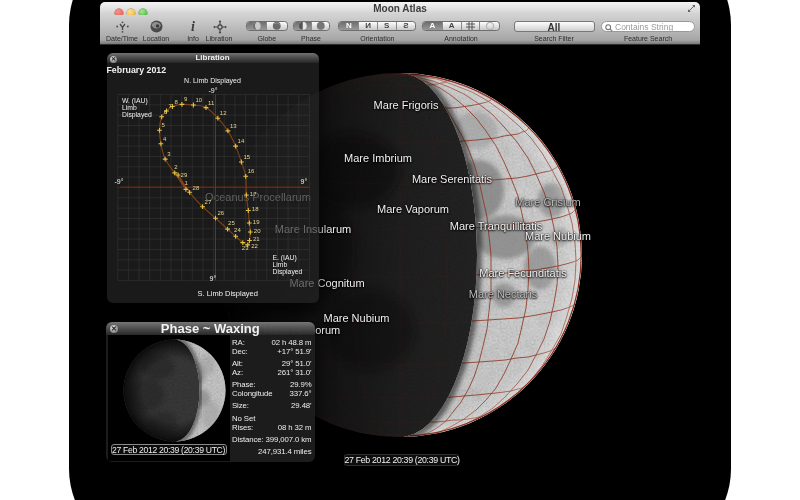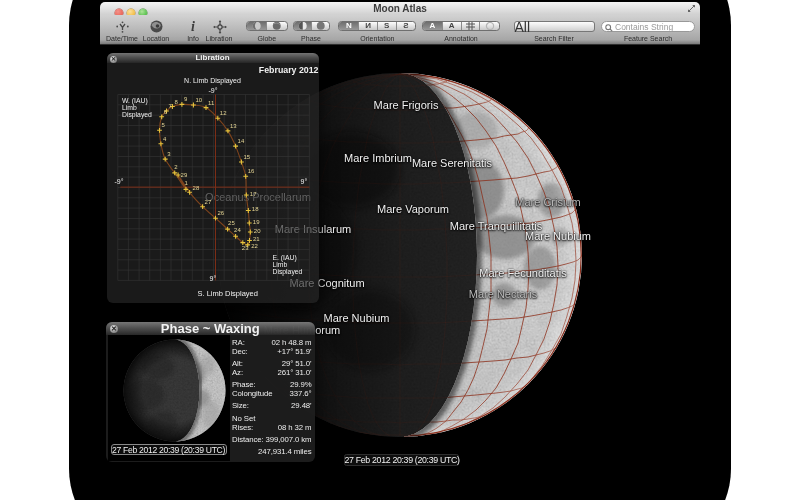--- a/index.html
+++ b/index.html
@@ -125,21 +125,21 @@
             <path d="M3 0v9M6 0v9M0 3h9M0 6h9" stroke="#555" stroke-width="1"></path>
           </svg>
         </div>
       <div style="width:19px">
           <svg width="10" height="10" viewBox="0 0 10 10">
             <circle cx="5" cy="5" r="3.6" fill="none" stroke="#b5b5b5" stroke-width="1.2"></circle>
           </svg>
         </div>
     </div>
     <div class="tlabel" style="left:361px">Annotation</div>
-    <div class="abs" style="left:413.5px;top:5.5px;width:81px;height:11px;border:1px solid #777;border-radius:3px;background:linear-gradient(#fdfdfd,#cfcfcf);font-size:14px;font-weight:normal;color:#333;text-align:left;line-height:11px">All</div>
+    <div class="abs" style="left:413.5px;top:5.5px;width:81px;height:11px;border:1px solid #777;border-radius:3px;background:linear-gradient(#fdfdfd,#cfcfcf);font-size:10px;font-weight:bold;color:#333;text-align:center;line-height:11px">All</div>
     <div class="tlabel" style="left:454px">Search Filter</div>
     <div class="abs" style="left:501px;top:5.5px;width:94px;height:11px;border:1px solid #999;border-radius:6px;background:#fff;font-size:8.5px;color:#9a9a9a;line-height:11px;padding-left:13px">Contains String
       <svg class="abs" style="left:3px;top:2px" width="8" height="8" viewBox="0 0 8 8">
           <circle cx="3.2" cy="3.2" r="2.4" fill="none" stroke="#777" stroke-width="1.1"></circle>
           <path d="M5 5l2.2 2.2" stroke="#777" stroke-width="1.1"></path>
         </svg>
     </div>
     <div class="tlabel" style="left:548px">Feature Search</div>
   </div>
 </div>
@@ -202,21 +202,21 @@
     <ellipse cx="560" cy="237" rx="10" ry="9" fill="#8a8a8a" opacity=".55" filter="url(#blur3)"></ellipse>
     <ellipse cx="475" cy="130" rx="22" ry="18" fill="#949494" opacity=".5" filter="url(#blur3)"></ellipse>
     <path d="M218 255L219 236L222 217L227 199L234 182L242 165L253 149L265 134L278 121L293 109L309 99L326 90L344 83L362 78L381 75L400 74M312 414L297 405L282 393L269 380L258 366L248 350L239 334L233 316L228 298L225 280L224 261L225 242L228 223L233 205L239 187L248 170L258 153L269 138L282 125L297 112L312 101L328 92L346 85L363 79L382 76L400 74M351 430L336 425L321 417L307 408L295 397L283 384L272 370L264 355L256 339L250 321L246 303L243 285L242 266L243 247L246 228L250 210L256 192L264 174L272 158L283 142L295 128L307 115L321 104L336 94L351 87L367 81L384 77L400 74M373 435L360 432L348 426L336 419L324 410L314 400L304 388L296 374L289 359L282 343L278 326L274 308L272 289L271 271L272 252L274 233L278 214L282 196L289 178L296 162L304 146L314 131L324 118L336 106L348 96L360 88L373 82L387 77L400 74M381 436L372 433L363 428L354 421L347 412L339 402L332 390L326 377L321 362L317 346L313 329L311 311L309 293L309 274L309 255L311 236L313 217L317 199L321 181L326 164L332 148L339 134L347 120L354 108L363 98L372 89L381 82L390 77L400 74M390 436L385 433L381 429L376 422L372 414L368 404L365 392L362 379L359 364L357 348L355 331L354 314L353 295L353 276L353 257L354 238L355 220L357 201L359 183L362 166L365 150L368 135L372 121L376 109L381 99L385 90L390 83L395 78L400 74M400 436L400 434L400 429L400 423L400 414L400 404L400 392L400 379L400 365L400 349L400 332L400 314L400 296L400 277L400 258L400 239L400 220L400 202L400 184L400 167L400 151L400 136L400 122L400 110L400 99L400 90L400 83L400 78L400 74M410 436L415 433L419 429L424 422L428 414L432 404L435 392L438 379L441 364L443 348L445 331L446 314L447 295L447 276L447 257L446 238L445 220L443 201L441 183L438 166L435 150L432 135L428 121L424 109L419 99L415 90L410 83L405 78L400 74M419 436L428 433L437 428L446 421L453 412L461 402L468 390L474 377L479 362L483 346L487 329L489 311L491 293L491 274L491 255L489 236L487 217L483 199L479 181L474 164L468 148L461 134L453 120L446 108L437 98L428 89L419 82L410 77L400 74M427 435L440 432L452 426L464 419L476 410L486 400L496 388L504 374L511 359L518 343L522 326L526 308L528 289L529 271L528 252L526 233L522 214L518 196L511 178L504 162L496 146L486 131L476 118L464 106L452 96L440 88L427 82L413 77L400 74M449 430L464 425L479 417L493 408L505 397L517 384L528 370L536 355L544 339L550 321L554 303L557 285L558 266L557 247L554 228L550 210L544 192L536 174L528 158L517 142L505 128L493 115L479 104L464 94L449 87L433 81L416 77L400 74M488 414L503 405L518 393L531 380L542 366L552 350L561 334L567 316L572 298L575 280L576 261L575 242L572 223L567 205L561 187L552 170L542 153L531 138L518 125L503 112L488 101L472 92L454 85L437 79L418 76L400 74M582 255L581 236L578 217L573 199L566 182L558 165L547 149L535 134L522 121L507 109L491 99L474 90L456 83L438 78L419 75L400 74M359 432L362 433L365 433L368 434L372 434L376 434L381 435L385 435L390 435L395 435L400 435L405 435L410 435L415 435L419 435L424 434L428 434L432 434L435 433L438 433L441 432M311 414L313 415L317 416L321 417L326 418L332 419L339 420L347 420L354 421L363 422L372 422L381 422L390 422L400 423L410 422L419 422L428 422L437 422L446 421L453 420L461 420L468 419L474 418L479 417L483 416L487 415L489 414M274 386L278 388L282 389L289 391L296 392L304 393L314 394L324 395L336 396L348 397L360 398L373 398L387 398L400 398L413 398L427 398L440 398L452 397L464 396L476 395L486 394L496 393L504 392L511 391L518 389L522 388L526 386M243 347L246 349L250 351L256 353L264 355L272 357L283 358L295 360L307 361L321 362L336 363L351 364L367 364L384 364L400 365L416 364L433 364L449 364L464 363L479 362L493 361L505 360L517 358L528 357L536 355L544 353L550 351L554 349L557 347M225 304L228 306L233 308L239 310L248 312L258 314L269 316L282 318L297 319L312 320L328 321L346 322L363 323L382 323L400 323L418 323L437 323L454 322L472 321L488 320L503 319L518 318L531 316L542 314L552 312L561 310L567 308L572 306L575 304M218 255L219 257L222 260L227 262L234 264L242 266L253 268L265 270L278 271L293 273L309 274L326 275L344 276L362 277L381 277L400 277L419 277L438 277L456 276L474 275L491 274L507 273L522 271L535 270L547 268L558 266L566 264L573 262L578 260L581 257L582 255M224 208L225 210L228 213L233 215L239 217L248 219L258 221L269 223L282 224L297 226L312 227L328 228L346 229L363 229L382 230L400 230L418 230L437 229L454 229L472 228L488 227L503 226L518 224L531 223L542 221L552 219L561 217L567 215L572 213L575 210L576 208M242 165L243 167L246 169L250 171L256 172L264 174L272 176L283 178L295 179L307 180L321 181L336 182L351 183L367 183L384 184L400 184L416 184L433 183L449 183L464 182L479 181L493 180L505 179L517 178L528 176L536 174L544 172L550 171L554 169L557 167L558 165M271 127L272 129L274 131L278 132L282 134L289 135L296 136L304 138L314 139L324 140L336 141L348 142L360 142L373 143L387 143L400 143L413 143L427 143L440 142L452 142L464 141L476 140L486 139L496 138L504 136L511 135L518 134L522 132L526 131L528 129L529 127M309 99L309 100L311 101L313 102L317 103L321 104L326 105L332 106L339 107L347 108L354 108L363 109L372 109L381 109L390 110L400 110L410 110L419 109L428 109L437 109L446 108L453 108L461 107L468 106L474 105L479 104L483 103L487 102L489 101L491 100L491 99M353 81L353 81L354 82L355 82L357 83L359 83L362 84L365 84L368 85L372 85L376 85L381 86L385 86L390 86L395 86L400 86L405 86L410 86L415 86L419 86L424 85L428 85L432 85L435 84L438 84L441 83L443 83L445 82L446 82L447 81L447 81" stroke="#8c2d18" stroke-width="1" stroke-opacity=".78" fill="none"></path>
     <circle cx="400" cy="255" r="182" fill="url(#rim)"></circle>
     <circle cx="400" cy="255" r="181.2" stroke="#8b2e1c" stroke-width="1.2" fill="none"></circle>
     <path d="M400 73A77 182 0 0 1 400 437" stroke="#000" stroke-width="10" fill="none" opacity=".5" filter="url(#blur3)"></path>
   </g>
 </svg>
 <div class="ml" style="left:406px;top:99px">Mare Frigoris</div>
 <div class="ml" style="left:378px;top:151.5px">Mare Imbrium</div>
-<div class="ml" style="left:452px;top:157px">Mare Serenitatis</div>
+<div class="ml" style="left:452px;top:173px">Mare Serenitatis</div>
 <div class="ml dim" style="left:548px;top:195.5px">Mare Crisium</div>
 <div class="ml" style="left:413px;top:202.5px">Mare Vaporum</div>
 <div class="ml" style="left:258px;top:190.5px;color:#cfcfcf">Oceanus Procellarum</div>
 <div class="ml" style="left:496px;top:220px">Mare Tranquillitatis</div>
 <div class="ml" style="left:558px;top:230px">Mare Nubium</div>
 <div class="ml" style="left:313px;top:223px">Mare Insularum</div>
 <div class="ml" style="left:523px;top:266.5px">Mare Fecunditatis</div>
 <div class="ml dim" style="left:503px;top:287.5px">Mare Nectaris</div>
 <div class="ml" style="left:327px;top:277px">Mare Cognitum</div>
 <div class="ml" style="left:356.5px;top:312px">Mare Nubium</div>
@@ -294,21 +294,21 @@
         <text x="144.2" y="195.4">22</text>
         <text x="134.8" y="197.1">23</text>
         <text x="127.1" y="179.3">24</text>
         <text x="121.1" y="171.6">25</text>
         <text x="110.5" y="162.2">26</text>
         <text x="97.6" y="150.7">27</text>
         <text x="85.6" y="137.3">28</text>
         <text x="73.6" y="123.5">29</text>
       </g>
   </svg>
-  <div class="libtxt" style="left:0;top:12px;width:100%;text-align:right;font-weight:bold;font-size:8.8px">February 2012</div>
+  <div class="libtxt" style="left:0;top:12px;width:100%;text-align:left;font-weight:bold;font-size:8.8px">February 2012</div>
   <div class="libtxt" style="left:0;top:24.5px;width:100%;text-align:center;font-size:7px">N. Limb Displayed</div>
   <div class="libtxt" style="left:102px;top:34.5px;font-size:7px">-9°</div>
   <div class="libtxt" style="left:15.5px;top:44px;font-size:6.8px;line-height:7.2px">W. (IAU)<br>Limb<br>Displayed</div>
   <div class="libtxt" style="left:8px;top:125.5px;font-size:7px">-9°</div>
   <div class="libtxt" style="left:194px;top:125px;font-size:7px">9°</div>
   <div class="libtxt" style="left:103px;top:222.5px;font-size:7px">9°</div>
   <div class="libtxt" style="left:91px;top:236px;font-size:7.5px">S. Limb Displayed</div>
   <div class="libtxt" style="left:166px;top:201px;font-size:6.8px;line-height:7.2px">E. (IAU)<br>Limb<br>Displayed</div>
 </div>
 <div id="phpanel" class="panel">

